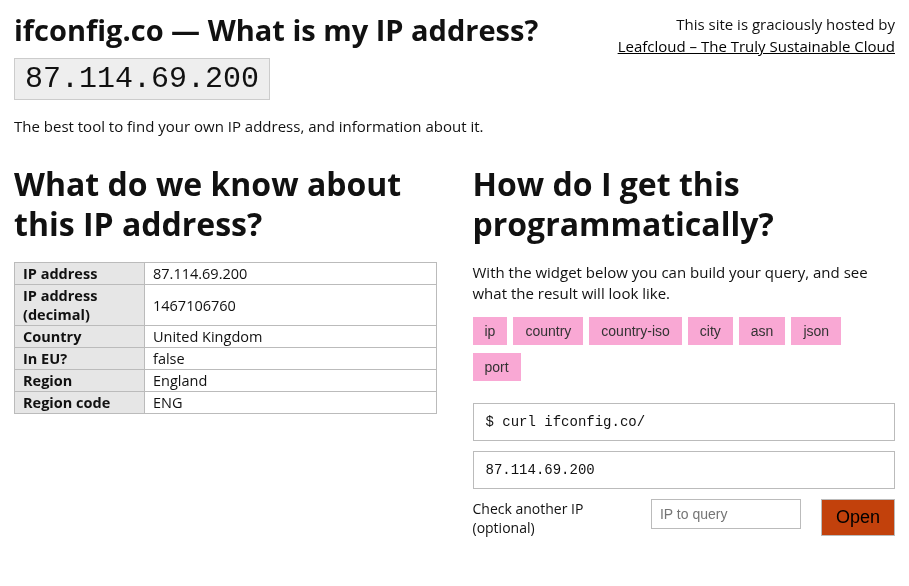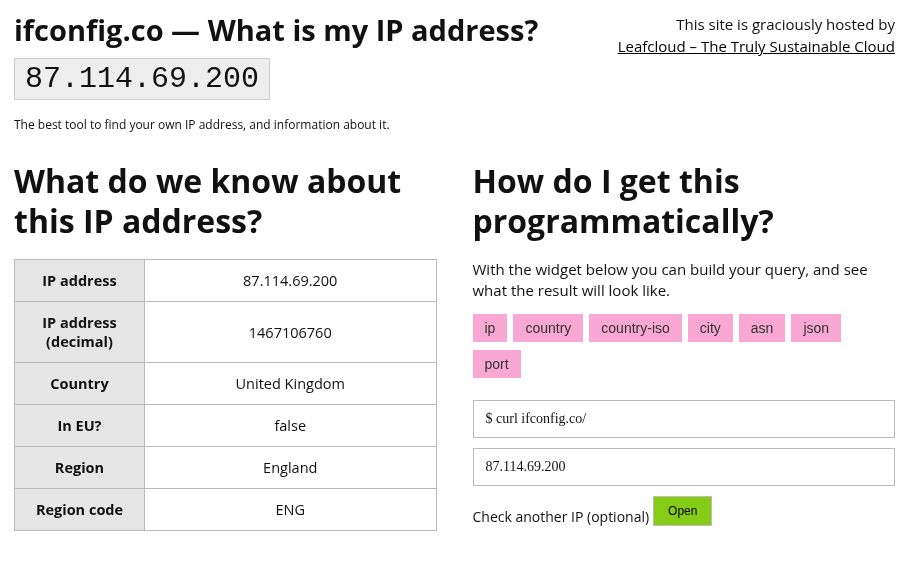--- a/index.html
+++ b/index.html
@@ -28,21 +28,21 @@
   .ip-display {
     display: inline-block;
     background: #eee;
     border: 1px solid #ccc;
     padding: 3px 10px;
     font-family: "Menlo","Consolas","Courier New",monospace;
     font-size: 30px;
     margin: 0 0 10px 0;
   }
   .tagline {
-    font-size: 12px;
+    font-size: 15px;
     margin: 6px 0 0 0;
   }
   .top-right {
     text-align: right;
     margin-left: 20px;
     min-width: 260px;
     font-size: 15px;
   }
   .logo { margin-bottom: 6px; }
   .logo svg { display: inline-block; }
@@ -63,22 +63,22 @@
     margin: 0 0 18px 0;
     line-height: 1.25;
   }
   table {
     width: 100%;
     border-collapse: collapse;
     font-size: 14.5px;
   }
   table th, table td {
     border: 1px solid #bbb;
-    padding: 11px 8px;
-    text-align: center;
+    padding: 1px 8px;
+    text-align: left;
     vertical-align: middle;
   }
   table th {
     background: #e6e6e6;
     width: 130px;
     font-weight: 700;
   }
   .intro { margin: 0 0 14px 0; font-size: 15px; line-height: 1.35; }
   .chips { margin-bottom: 14px; }
   .chip {
@@ -87,43 +87,43 @@
     padding: 6px 12px;
     margin: 0 6px 8px 0;
     font-size: 14px;
     cursor: pointer;
     border: none;
     color: #333;
   }
   .codebox {
     border: 1px solid #bbb;
     padding: 10px 12px;
-    font-family: Liberation Serif, serif;
+    font-family: Liberation Mono, monospace;
     font-size: 14px;
     margin-bottom: 10px;
     min-height: 18px;
     white-space: pre;
   }
   .check-row {
     display: flex;
-    align-items: flex-end;
-    gap: 4px;
+    align-items: flex-start;
+    gap: 20px;
     font-size: 14px;
   }
   .check-row input[type="text"] {
     padding: 6px 8px;
     border: 1px solid #bbb;
     font-size: 14px;
     width: 150px;
   }
   .check-row button {
     padding: 7px 14px;
-    background: #84cc16;
+    background: #c2410c;
     border: 1px solid #bbb;
-    font-size: 12px;
+    font-size: 18px;
     cursor: pointer;
   }
 </style>
 </head>
 <body>
 
 <div class="top">
   <div class="top-left">
     <h1>ifconfig.co — What is my IP address?</h1>
     <div class="ip-display">87.114.69.200</div>
@@ -168,16 +168,17 @@
     </table>
   </div>
   <div class="col">
     <h2>How do I get this programmatically?</h2>
     <p class="intro">With the widget below you can build your query, and see what the result will look like.</p>
     <div class="chips" id="chips"><button class="chip">ip</button><button class="chip">country</button><button class="chip">country-iso</button><button class="chip">city</button><button class="chip">asn</button><button class="chip">json</button><button class="chip">port</button></div>
     <div class="codebox">$ curl ifconfig.co/</div>
     <div class="codebox">87.114.69.200</div>
     <div class="check-row">
       <span>Check another IP (optional)</span>
+      <input type="text" placeholder="IP to query" style="">
       <button>Open</button>
     </div>
   </div>
 </div>
 
 </body></html>

